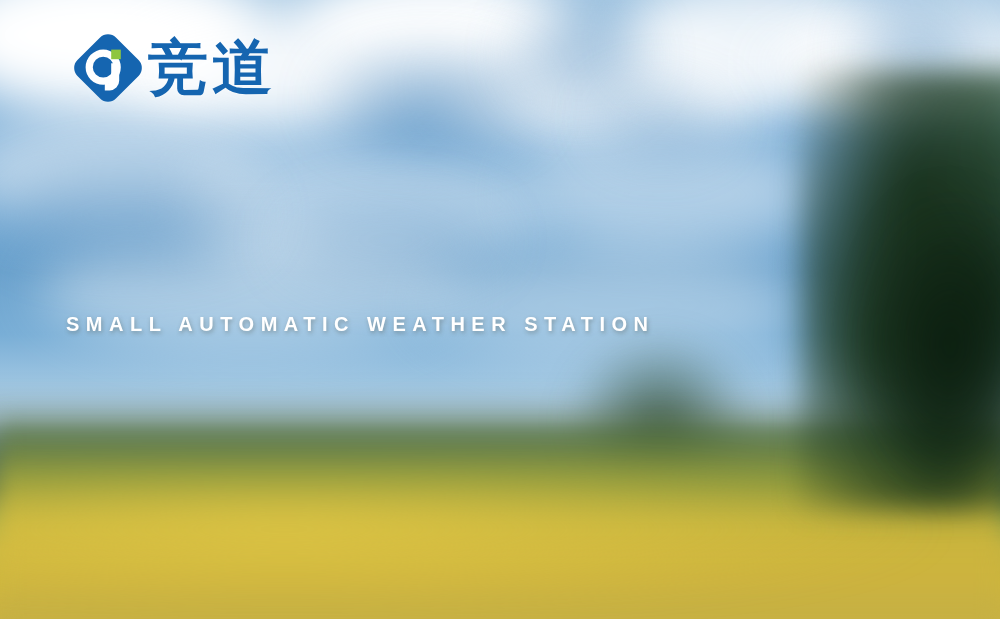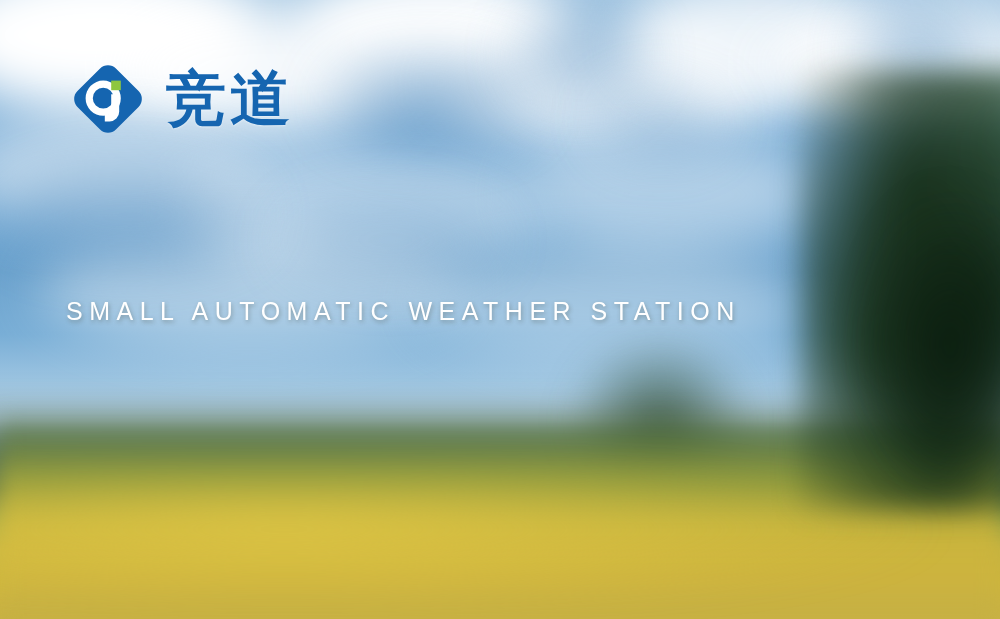--- a/index.html
+++ b/index.html
@@ -101,31 +101,31 @@
     font-size:94px;
     line-height:1.16;
     font-weight:bold;
     letter-spacing:4px;
     text-shadow:3px 5px 7px rgba(40,55,70,.45);
     white-space:nowrap;
     margin:0;
   }
   .title-cn.l2{margin-top:-6px;}
   .subtitle-en{
-    margin-top:2px;
+    margin-top:18px;
     color:#ffffff;
-    font-size:25px;
+    font-size:20px;
     letter-spacing:6.5px;
-    font-weight:400;
+    font-weight:700;
     white-space:nowrap;
     text-shadow:1px 2px 4px rgba(60,60,40,.35);
   }
 
   
-  .logo{position:absolute;left:68px;top:59px;display:flex;align-items:center;gap:18px;}
+  .logo{position:absolute;left:68px;top:28px;display:flex;align-items:center;}
   .logo-mark{width:80px;height:80px;position:relative;}
   .logo-text{
     color:#1565b0;font-size:60px;font-weight:bold;letter-spacing:4px;
     line-height:1;text-shadow:0 1px 2px rgba(255,255,255,.45);
   }
 
   
   .device{position:absolute;left:660px;top:0;width:340px;height:619px;}
 </style>
 </head>

